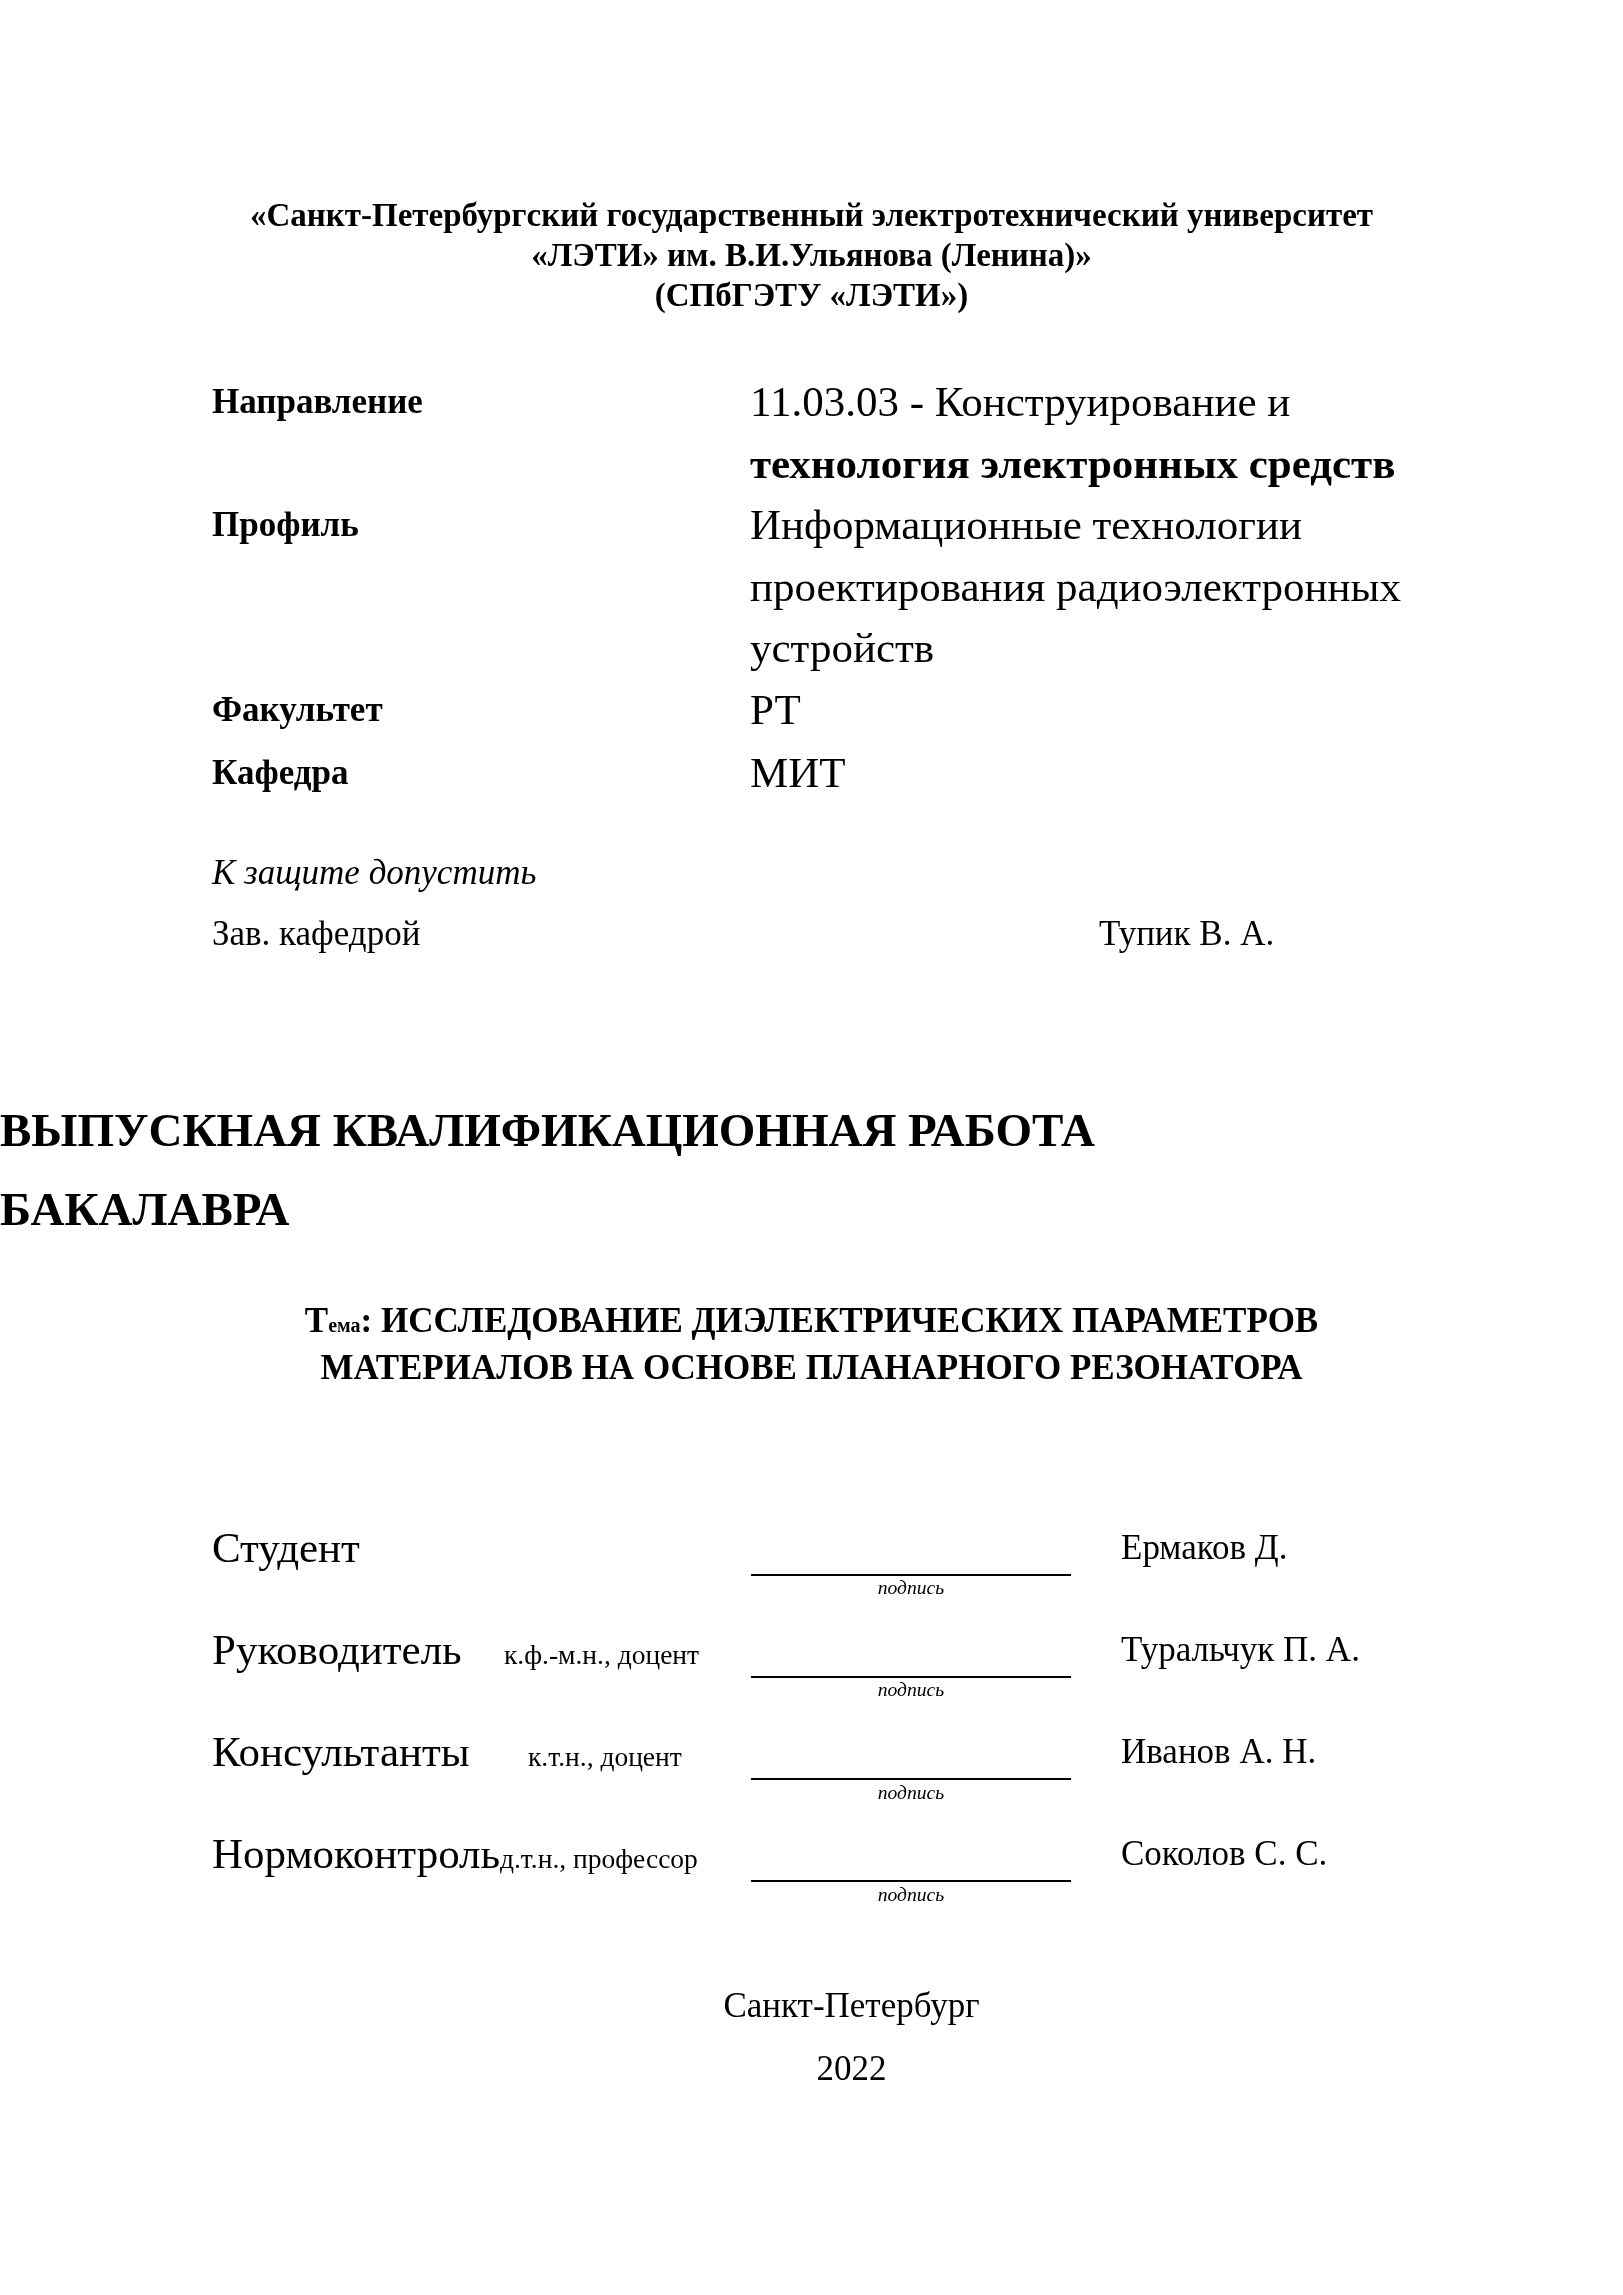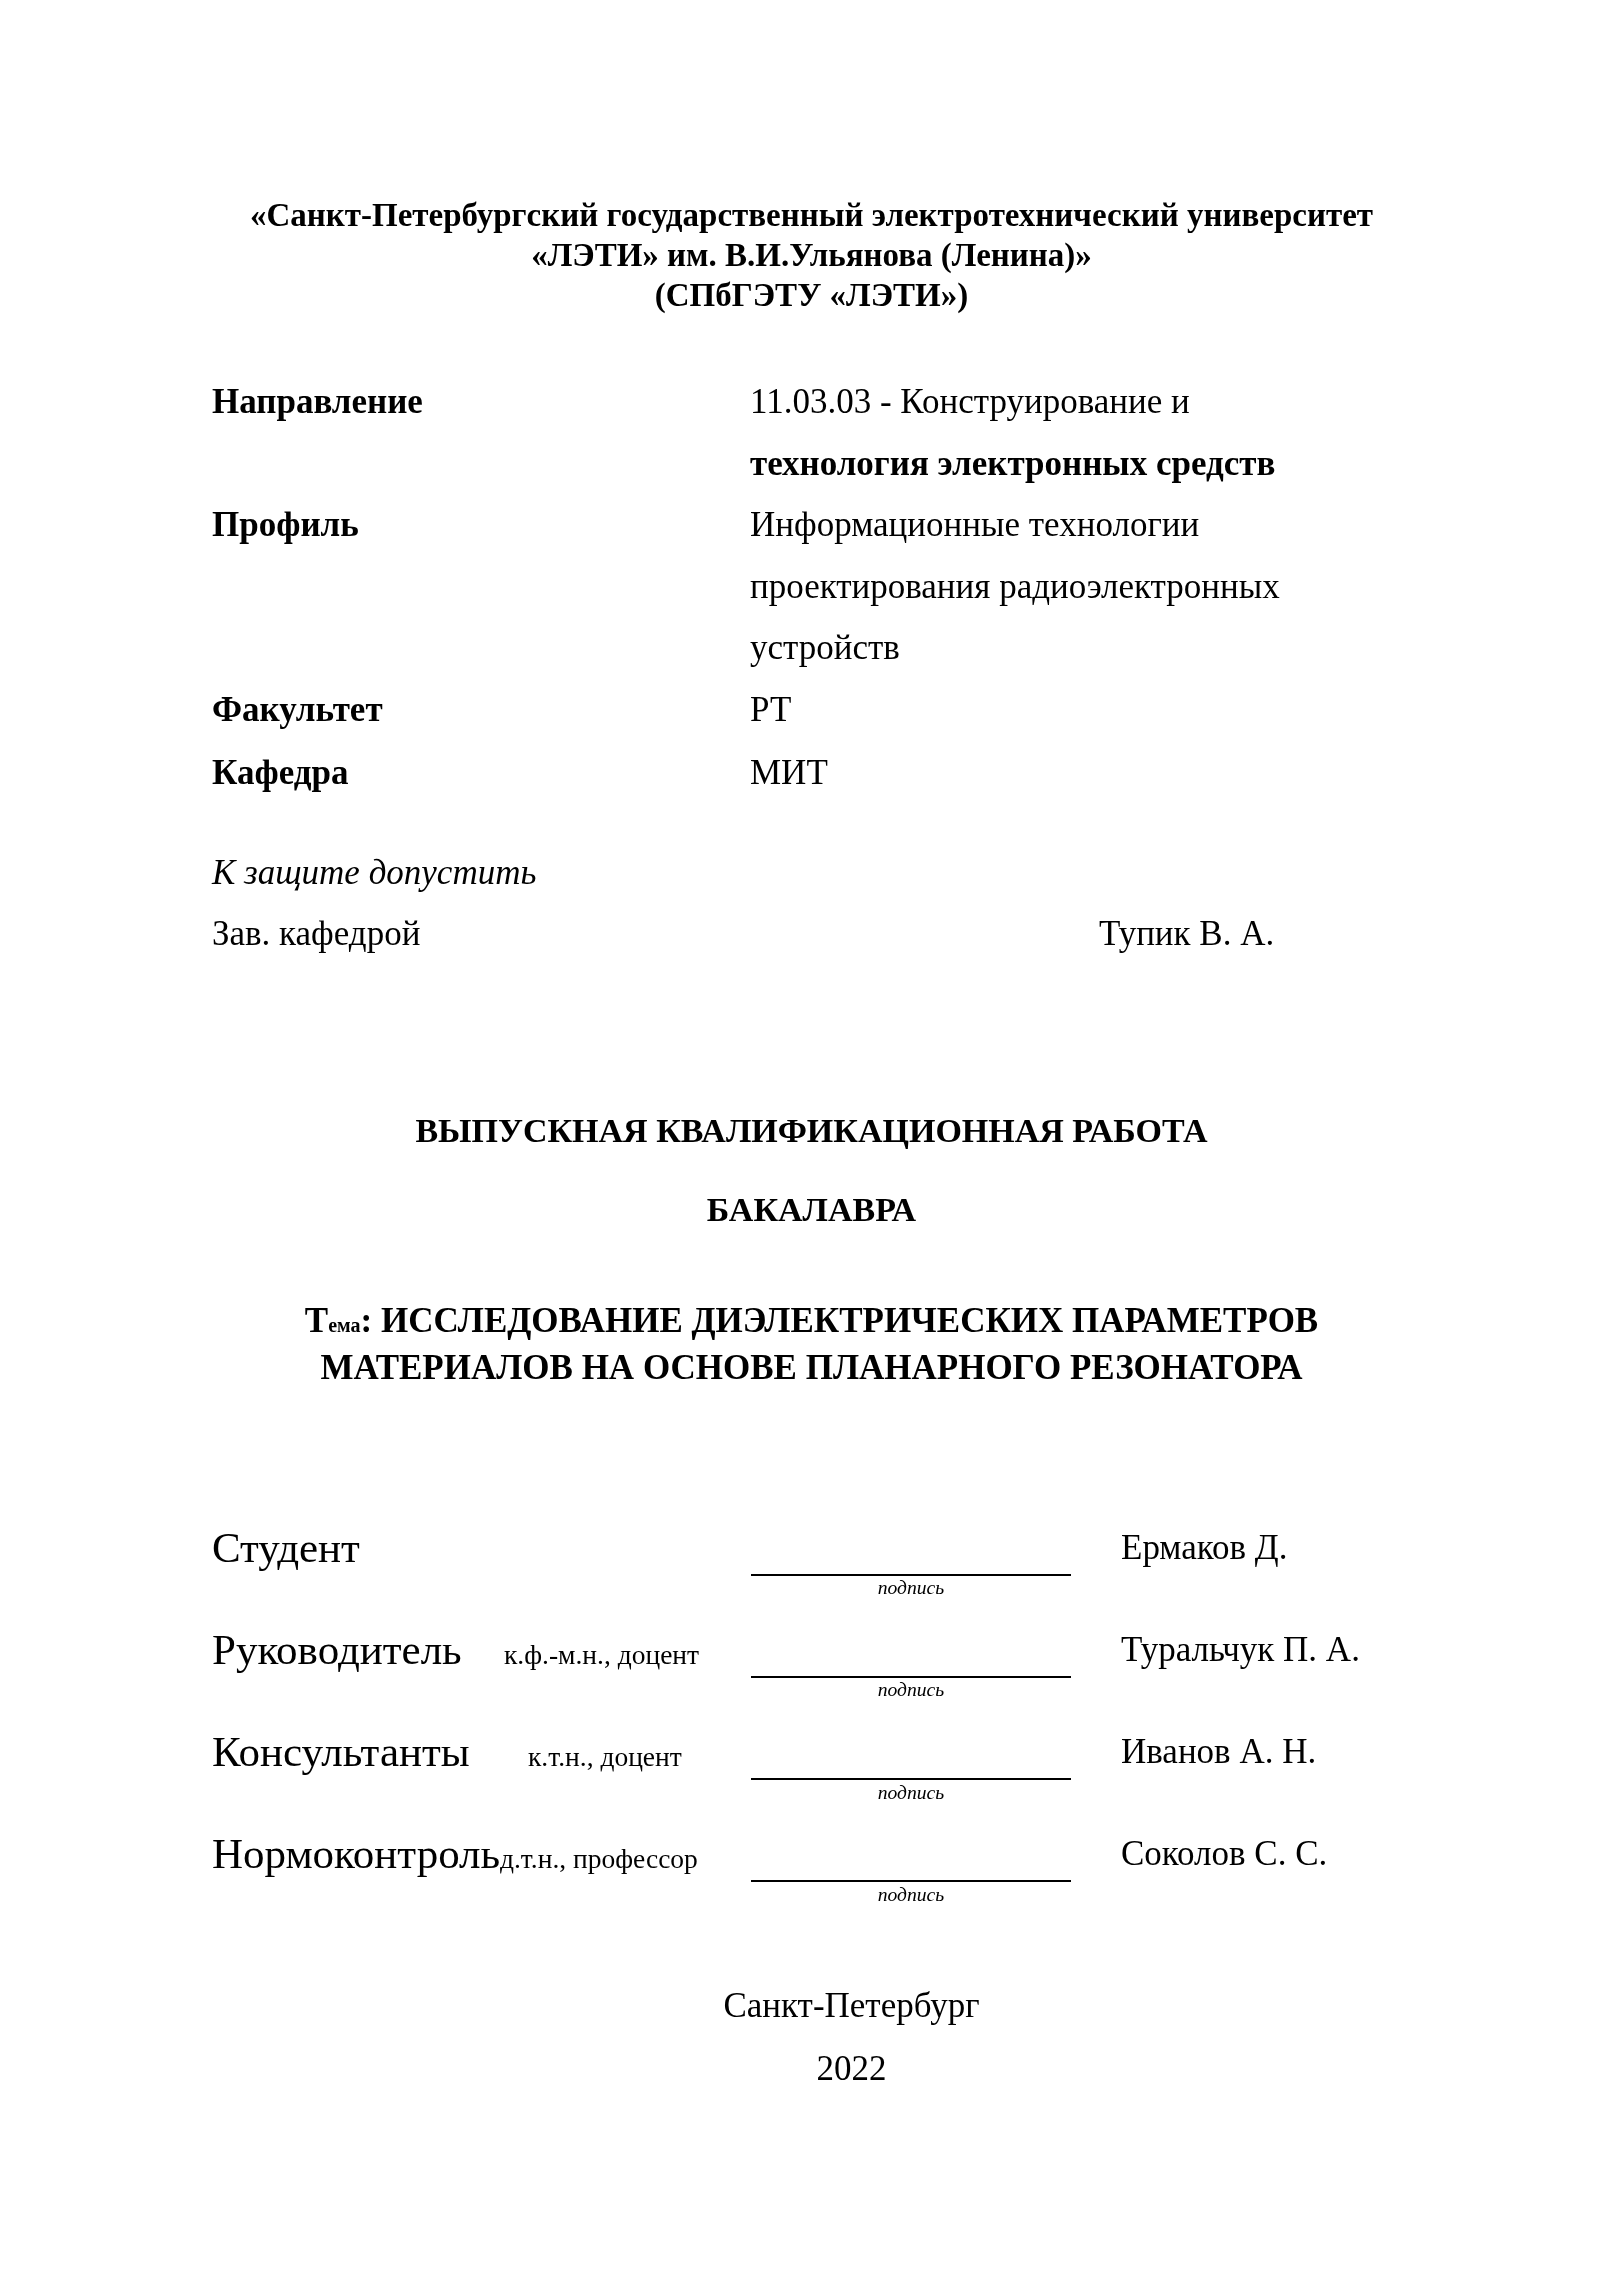--- a/index.html
+++ b/index.html
@@ -1,24 +1,24 @@
 <!DOCTYPE html>
 <html style="font-size:12.6px"><head>
 <meta charset="utf-8">
 <style>
   html, body { margin: 0; padding: 0; background: #ffffff; }
   body { width: 1623px; height: 2295px; position: relative; overflow: hidden;
          font-family: "Liberation Serif", "DejaVu Serif", serif; color: #000; }
   .abs { position: absolute; white-space: nowrap; }
   .header-line { left: 0; width: 1623px; text-align: center; font-weight: bold; font-size: 33px; line-height: 39px; }
   .info-label { left: 212px; font-weight: bold; font-size: 35px; line-height: 44px; }
-  .info-value { left: 750px; font-size: 35px; line-height: 44px; }
+  .info-value { left: 750px; font-size: 43px; line-height: 44px; }
   .plain { font-size: 35px; line-height: 44px; }
   .italic { font-style: italic; }
-  .title-line { left: 0; width: 1623px; text-align: center; font-weight: bold; font-size: 34px; line-height: 57px; }
+  .title-line { left: 0; width: 1623px; text-align: left; font-weight: bold; font-size: 47px; line-height: 57px; }
   .topic-line { left: 0; width: 1623px; text-align: center; font-weight: bold; font-size: 35px; line-height: 44px; }
   .topic-prefix-small { font-size: 20px; }
   .sig-role { left: 212px; font-size: 43px; line-height: 44px; }
   .sig-degree { font-size: 27.5px; line-height: 44px; }
   .sig-line { left: 751px; width: 320px; height: 0; border-top: 2.4px solid #000; }
   .sig-caption { left: 751px; width: 320px; text-align: center; font-style: italic; font-size: 19.6px; line-height: 23.6px; }
   .sig-name { left: 1121px; font-size: 35px; line-height: 44px; }
   .footer-line { left: 0; width: 1623px; text-align: center; font-size: 35px; line-height: 44px; padding-left: 40px; }
 </style>
 </head>

